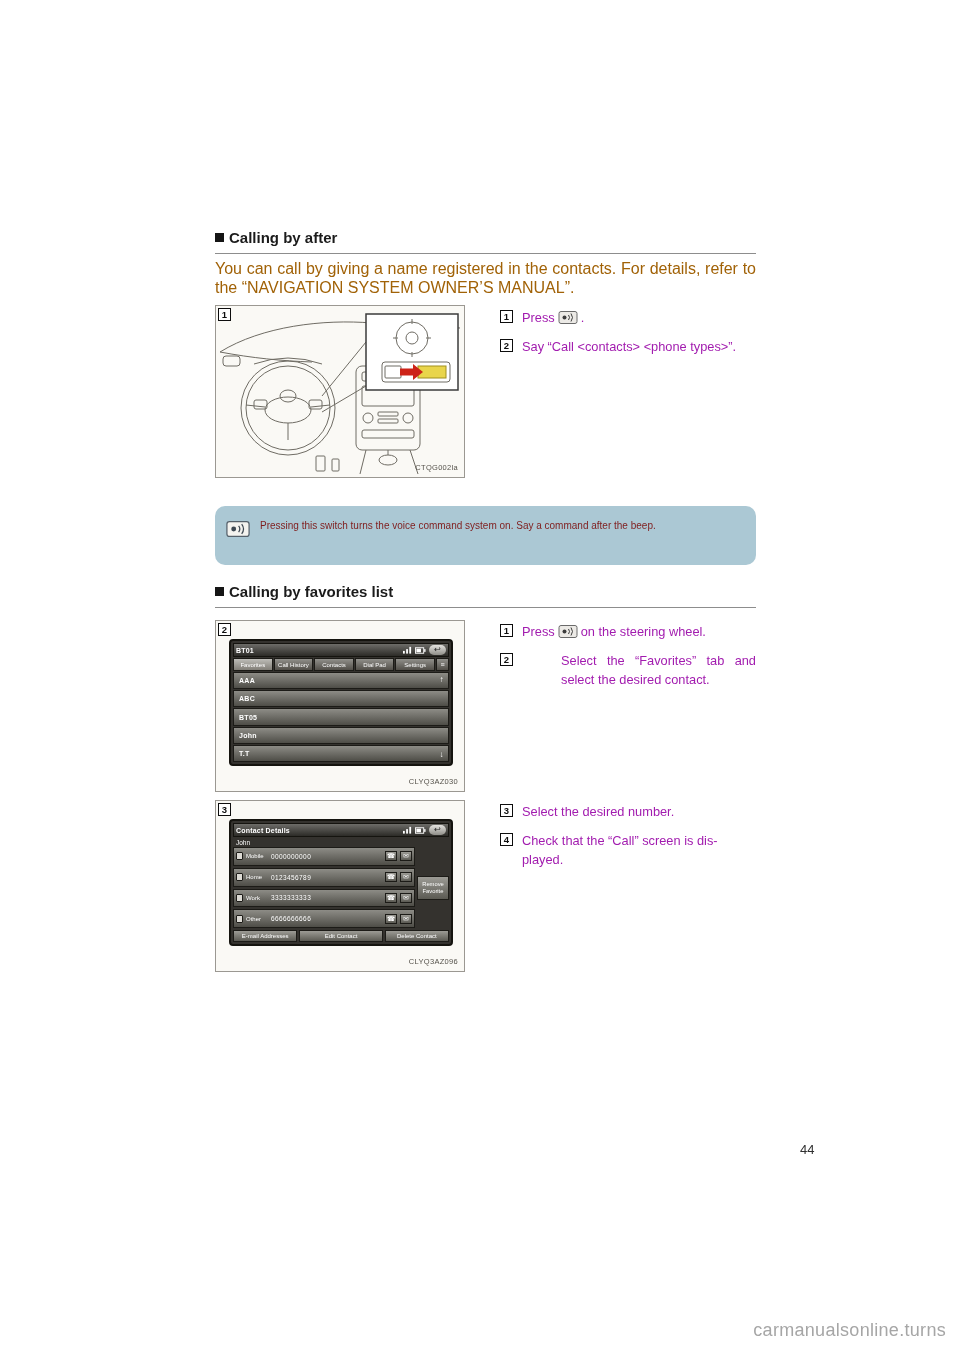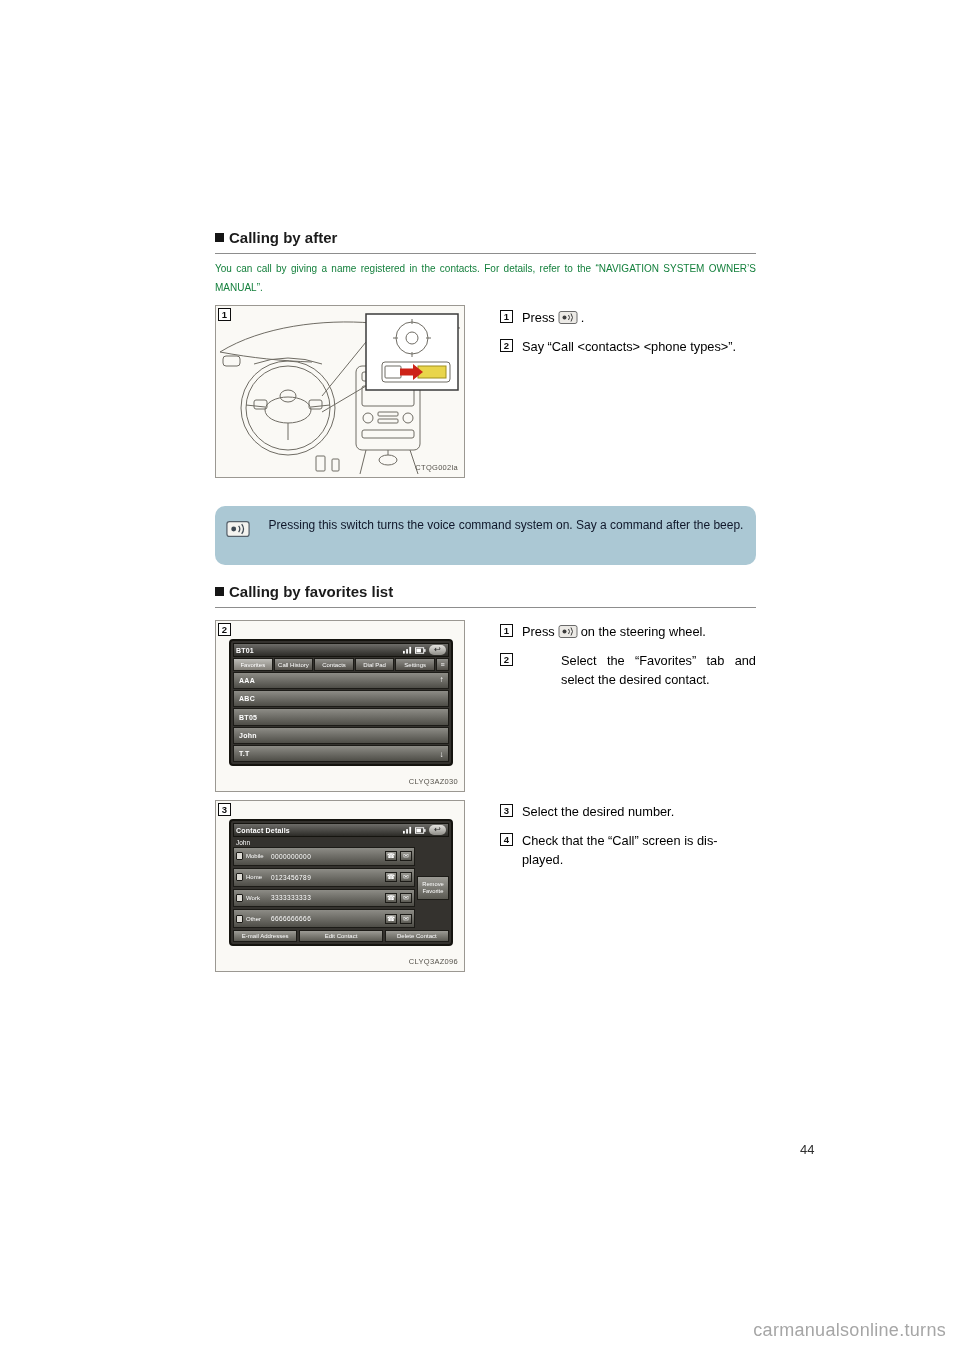--- a/index.html
+++ b/index.html
@@ -8,21 +8,21 @@
           font-family:"Liberation Sans","DejaVu Sans",sans-serif; color:#3e3e3e; overflow:hidden; }
   .abs { position:absolute; }
 
   
   .sec-head { display:flex; align-items:center; gap:5px; border-bottom:1px solid #8d8d8d; padding-bottom:7px; }
   .sec-square { width:9px; height:9px; background:#151515; flex:0 0 auto; }
   .sec-title { font-size:15px; font-weight:bold; color:#1b1b1b; }
   #s1-head { left:215px; top:229px; width:541px; }
   #s2-head { left:215px; top:583px; width:541px; }
 
-  .body-text { font-size:10px; line-height:19px; text-align:justify; color:#15803d; }
+  .body-text { font-size:16px; line-height:19px; text-align:justify; color:#a16207; }
   #s1-body { left:215px; top:259px; width:541px; }
 
   
   .figure { border:1px solid #9b9892; background:#faf9f5; }
   #fig1 { left:215px; top:305px; width:250px; height:173px; }
   #fig2 { left:215px; top:620px; width:250px; height:172px; }
   #fig3 { left:215px; top:800px; width:250px; height:172px; }
   .fig-badge { position:absolute; left:2px; top:2px; width:13px; height:13px; border:1.6px solid #0d0d0d;
                background:#fff; color:#0d0d0d; font-size:9.5px; font-weight:bold;
                display:flex; align-items:center; justify-content:center; z-index:3; }
@@ -30,32 +30,32 @@
   .fig-art { position:absolute; inset:0; width:100%; height:100%; }
 
   
   #s1-steps { left:500px; top:308px; width:256px; }
   #s2-steps { left:500px; top:622px; width:256px; }
   #s3-steps { left:500px; top:802px; width:256px; }
   .step { display:flex; align-items:flex-start; margin-bottom:10px; }
   .step-badge { flex:0 0 auto; width:13px; height:13px; border:1.6px solid #0d0d0d; background:#fff; color:#0d0d0d;
                 font-size:9.5px; font-weight:bold; display:flex; align-items:center; justify-content:center;
                 margin-right:9px; margin-top:2px; }
-  .step-text { font-size:12.8px; line-height:19px; color:#000000; width:234px; }
+  .step-text { font-size:12.8px; line-height:19px; color:#a21caf; width:234px; }
   .justify { text-align:justify;margin-left:39px; }
   .pre-line { white-space:pre-line; }
 
   .talk-key { display:inline-block; width:20px; height:13px; vertical-align:-2px; margin:0 3px; }
   .talk-key svg { width:100%; height:100%; display:block; }
 
   
   #note { left:215px; top:506px; width:541px; height:59px; background:#abc8d4; border-radius:10px; }
   .note-key { position:absolute; left:11px; top:15px; width:24px; height:16px; }
   .note-key svg { width:100%; height:100%; display:block; }
-  .note-text { position:absolute; left:45px; top:10px; width:492px; font-size:12px; line-height:19px; color:#0f172a; text-align:center; }
+  .note-text { position:absolute; left:45px; top:10px; width:492px; font-size:10px; line-height:19px; color:#7f1d1d; text-align:left; }
 
   
   .screen { position:absolute; left:13px; top:18px; width:224px; height:127px; background:#34322e;
             border:2px solid #15140f; border-radius:4px; padding:2px; display:flex; flex-direction:column; }
   .scr-header { height:14px; flex:0 0 auto; display:flex; align-items:center; gap:3px;
                 background:linear-gradient(#6d6c68,#2c2b27); border:1px solid #15140f; color:#fff; padding:0 2px; }
   .scr-title { font-size:7px; font-weight:bold; flex:1; letter-spacing:0.2px; color:#fff; }
   .hdr-sig { width:9px; height:8px; flex:0 0 auto; }
   .hdr-bat { width:11px; height:7px; flex:0 0 auto; }
   .scr-return { flex:0 0 auto; width:17px; height:10px; background:linear-gradient(#e3e2de,#8f8e88);

